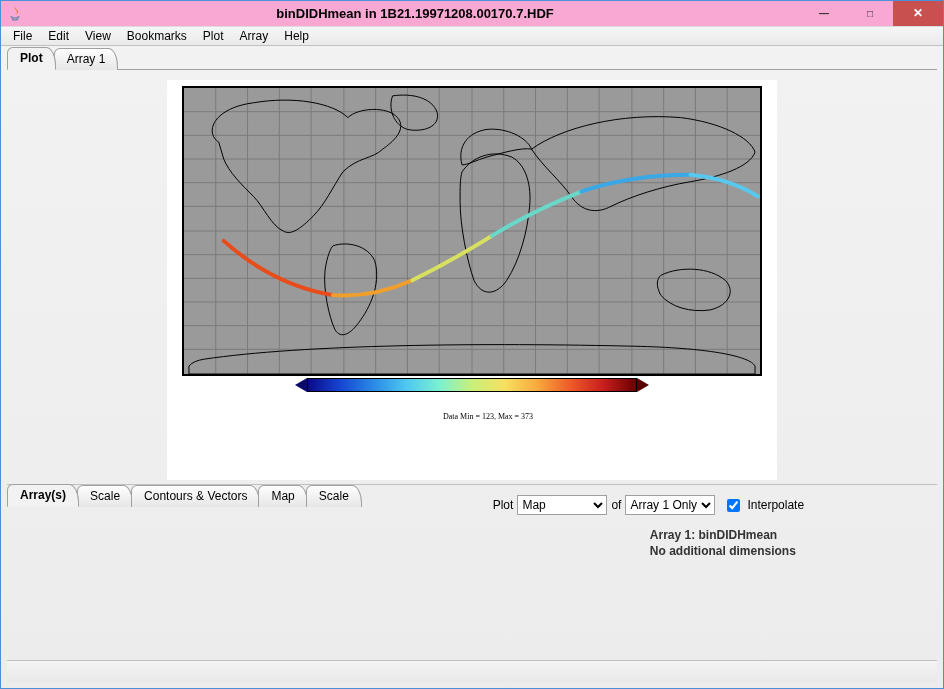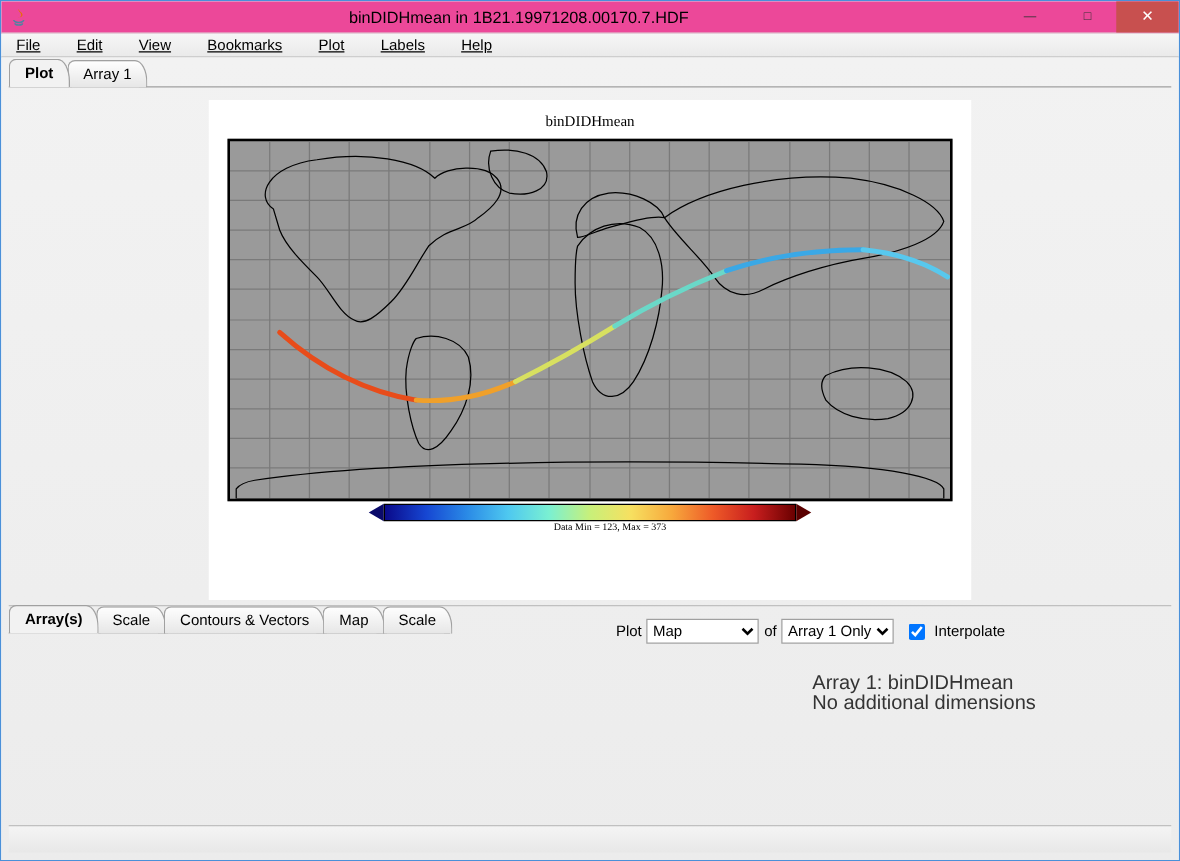--- a/index.html
+++ b/index.html
@@ -11,24 +11,25 @@
     width: 944px;
     height: 689px;
     overflow: hidden;
     border: 1px solid #4a90d9;
     display: flex;
     flex-direction: column;
   }
   
   .titlebar {
     height: 30px;
-    background: #ec4899;
+    background: #f9a8d4;
     display: flex;
     align-items: center;
     border-bottom: 1px solid #dcdcdc;
+    font-weight: bold;
   }
   .titlebar .java-icon {
     width: 16px; height: 16px; margin: 0 6px;
     display:flex; align-items:center; justify-content:center;
     font-size:12px; color:#5382a1;
   }
   .titlebar .title {
     flex: 1;
     text-align: center;
     font-size: 13px;
@@ -43,22 +44,21 @@
     color:#333;
   }
   .winbtn.close { background:#c8504f; color:#fff; width:50px; font-size:12px; }
   
   .menubar {
     height: 22px;
     background: linear-gradient(#f6f6f6,#eaeaea);
     border-bottom: 1px solid #c0c0c0;
     display:flex; align-items:center;
     padding: 0 6px;
-    gap: 17px;
-    text-decoration: underline;
+    gap: 4px;
   }
   .menubar span { padding: 2px 6px; color:#000; }
   
   .client {
     flex:1;
     background: linear-gradient(#f2f2f2,#ececec);
     padding: 2px 6px 6px 6px;
     display:flex;
     flex-direction:column;
     gap:4px;
@@ -152,21 +152,21 @@
   .cbticks {
     display:flex;
     justify-content:space-between;
     width:356px;
     margin: 2px auto 0 auto;
     font:8px "Times New Roman", serif;
   }
   .dmm {
     text-align:center;
     font:8px "Times New Roman", serif;
-    margin-top:0;
+    margin-top:20px;
     color:#000;
     padding-left:32px;
   }
   
   .lower {
     height:172px;
     display:flex;
     flex-direction:row;
     border-top:1px solid #c0c0c0;
   }
@@ -182,24 +182,25 @@
     font-size:12px;
   }
   select {
     font: 12px "Segoe UI", sans-serif;
     border:1px solid #a0a0a0;
     background:#fff;
     height:20px;
   }
   input[type=checkbox]{ vertical-align:middle; }
   .arrinfo {
-    margin: 24px 0 0 290px;
-    font-size:16px;
+    margin: 12px 0 0 290px;
+    font-size:12px;
     color:#333;
     line-height:16px;
+    font-weight:bold;
   }
   .statusbar {
     height:22px;
     border-top:1px solid #c0c0c0;
     background: linear-gradient(#f4f4f4,#e8e8e8);
   }
 </style>
 </head>
 <body>
 
@@ -218,34 +219,33 @@
     <div class="winbtn close">✕</div>
   </div>
 </div>
 
 <div class="menubar">
   <span>File</span>
   <span>Edit</span>
   <span>View</span>
   <span>Bookmarks</span>
   <span>Plot</span>
-  <span>Labels</span>
+  <span>Array</span>
   <span>Help</span>
 </div>
 
 <div class="client">
 
   <div class="tabstrip">
     <div class="tab active">Plot</div>
     <div class="tab">Array 1</div>
   </div>
 
   <div class="plotpanel">
     <div class="plotpaper">
-      <div class="plottitle">binDIDHmean</div>
       <div class="maparea">
         <svg viewBox="0 0 580 290" preserveAspectRatio="none">
 
           <g stroke="#7a7a7a" stroke-width="1">
             <line x1="0" y1="24" x2="580" y2="24"></line>
               <line x1="0" y1="48" x2="580" y2="48"></line>
             <line x1="0" y1="72" x2="580" y2="72"></line>
               <line x1="0" y1="96" x2="580" y2="96"></line>
             <line x1="0" y1="120" x2="580" y2="120"></line>
               <line x1="0" y1="145" x2="580" y2="145"></line>

